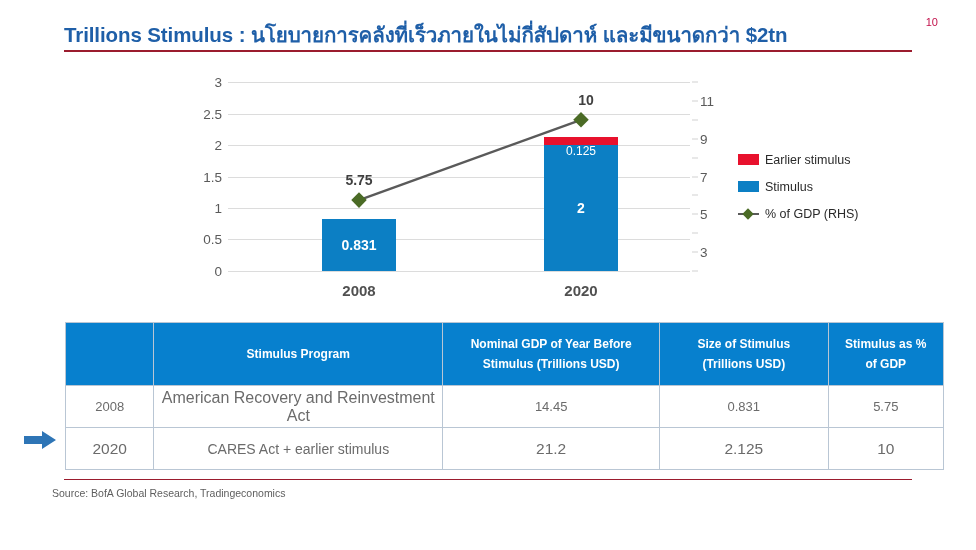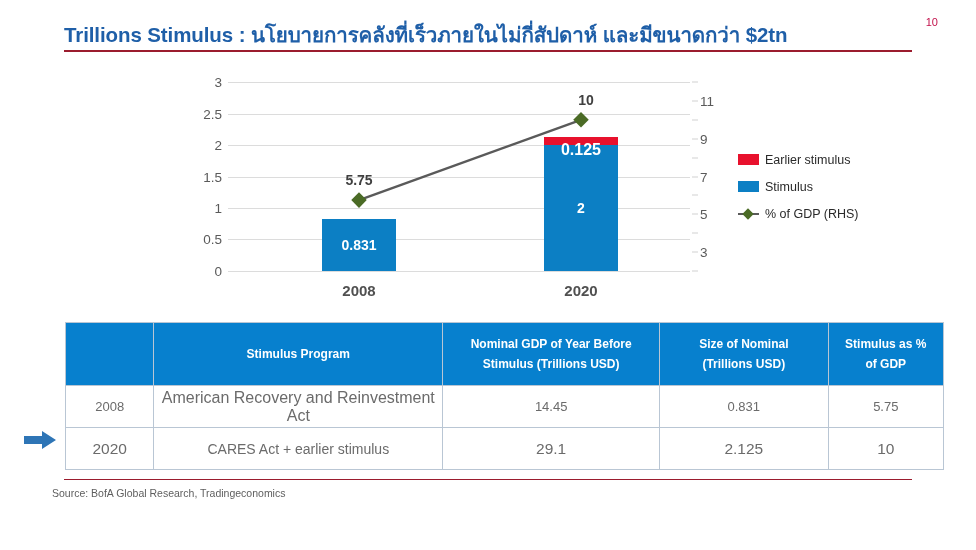--- a/index.html
+++ b/index.html
@@ -315,21 +315,21 @@
         <span>0.831</span>
       </div>
     </div>
 
     <div class="bar" style="left:316px; width:74px; height:70.83%;">
       <div class="bar-seg seg-stimulus" style="bottom:0; height:94.12%;">
         <span>2</span>
       </div>
       <div class="bar-seg seg-earlier" style="bottom:94.12%; height:5.88%;"></div>
       <div style="position:absolute; left:0; width:100%; bottom:84%; text-align:center;">
-        <span style="color:#ffffff; font-size:16px; font-weight:bold;">0.125</span>
+        <span style="color:#ffffff; font-size:12px; font-weight:normal;">0.125</span>
       </div>
     </div>
 
     <svg id="line-svg" viewBox="0 0 462 189" preserveAspectRatio="none">
       <line x1="131" y1="118.1" x2="353" y2="37.8" stroke="#5a5a5a" stroke-width="2.4"></line>
       <rect x="125.5" y="112.6" width="11" height="11" fill="#4b6b26" transform="rotate(45 131 118.1)"></rect>
       <rect x="347.5" y="32.3" width="11" height="11" fill="#4b6b26" transform="rotate(45 353 37.8)"></rect>
     </svg>
 
     <div class="point-label" style="left:131px; top:106px;">5.75</div>
@@ -374,41 +374,41 @@
     <tr>
       <th></th>
       <th>
         <div>Stimulus Program</div>
       </th>
       <th>
         <div>Nominal GDP of Year Before</div>
         <div>Stimulus (Trillions USD)</div>
       </th>
       <th>
-        <div>Size of Nominal</div>
+        <div>Size of Stimulus</div>
         <div>(Trillions USD)</div>
       </th>
       <th>
         <div>Stimulus as %</div>
         <div>of GDP</div>
       </th>
     </tr>
   </thead>
   <tbody>
     <tr class="row-2008">
       <td class="cell-year">2008</td>
       <td class="cell-prog">American Recovery and Reinvestment Act</td>
       <td class="cell-gdp">14.45</td>
       <td class="cell-size">0.831</td>
       <td class="cell-pct">5.75</td>
     </tr>
     <tr class="row-2020">
       <td class="cell-year">2020</td>
       <td class="cell-prog">CARES Act + earlier stimulus</td>
-      <td class="cell-gdp">29.1</td>
+      <td class="cell-gdp">21.2</td>
       <td class="cell-size">2.125</td>
       <td class="cell-pct">10</td>
     </tr>
   </tbody>
 </table>
 
 <div id="footer-rule"></div>
 <div id="source-note">Source:  BofA Global Research, Tradingeconomics</div>
 
 </body></html>

